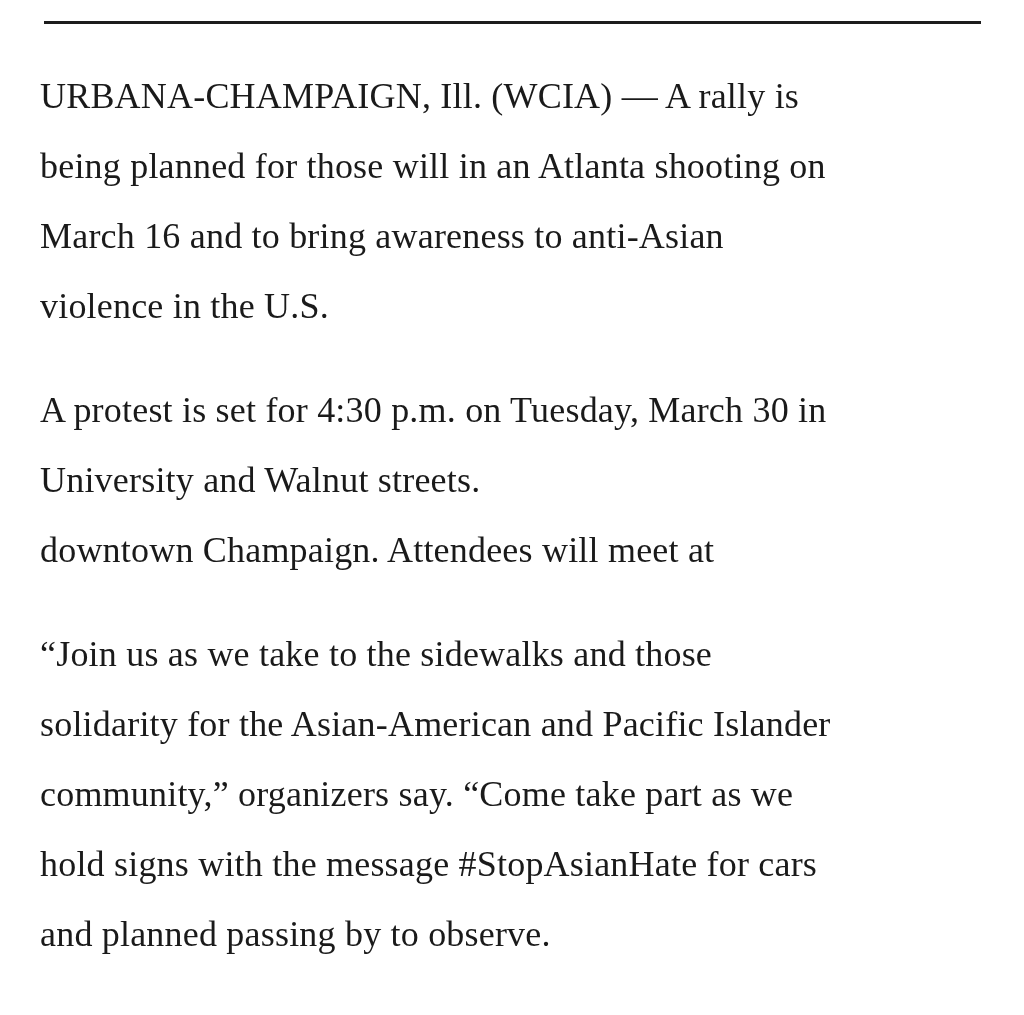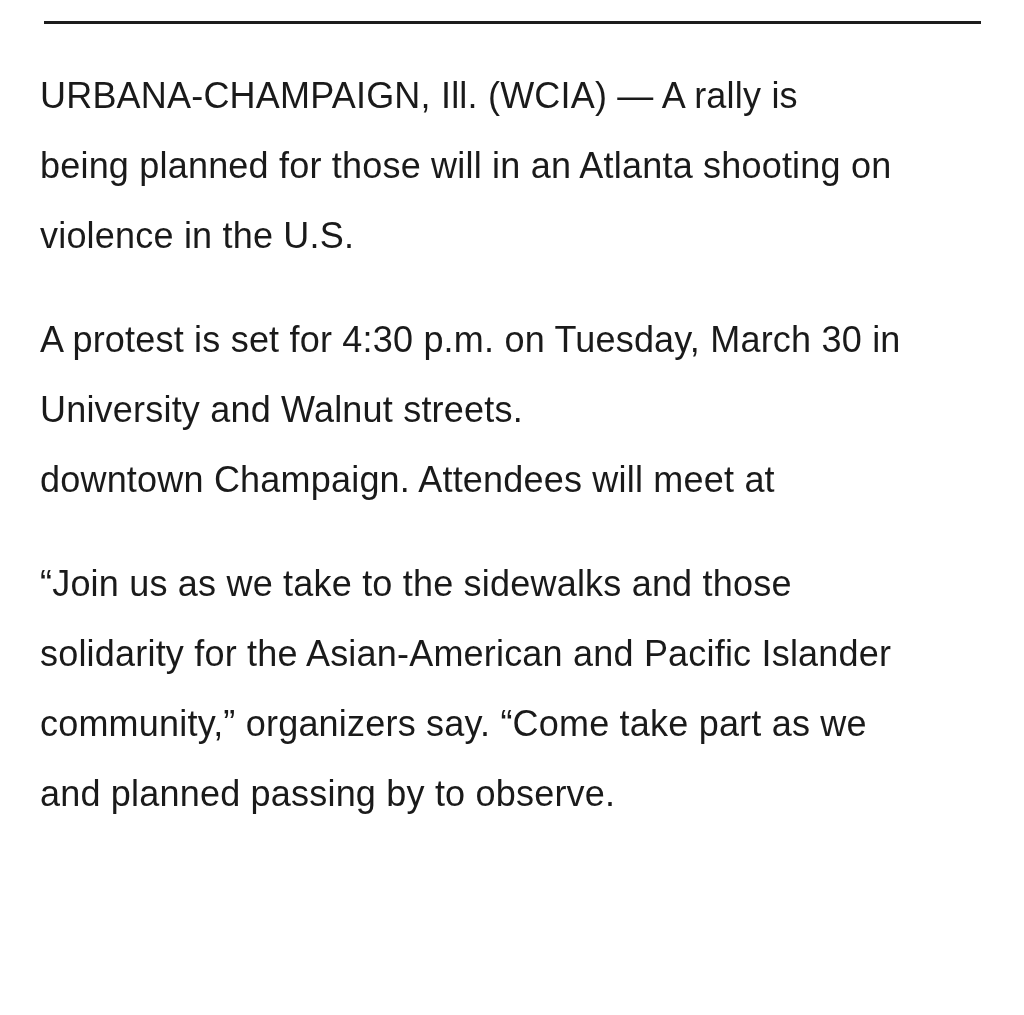--- a/index.html
+++ b/index.html
@@ -6,21 +6,21 @@
     margin: 0;
     padding: 0;
     background: #ffffff;
   }
   .page {
     position: relative;
     width: 1024px;
     height: 1015px;
     background: #ffffff;
     overflow: hidden;
-    font-family: Liberation Sans, sans-serif;
+    font-family: Liberation Serif, serif;
     color: #1a1a1a;
   }
   .content {
     padding: 0 40px;
   }
   .top-rule {
     margin: 21px 3px 0 4px;
     height: 3px;
     background: #1c1c1c;
     border: none;
@@ -45,30 +45,32 @@
 <body>
 
 <div class="page">
   <div class="content">
 
     <hr class="top-rule">
 
     <p class="para first">
       <span class="line">URBANA-CHAMPAIGN, Ill. (WCIA) — A rally is</span>
       <span class="line">being planned for those will in an Atlanta shooting on</span>
+      <span class="line">March 16 and to bring awareness to anti-Asian</span>
       <span class="line">violence in the U.S.</span>
     </p>
 
     <p class="para">
       <span class="line">A protest is set for 4:30 p.m. on Tuesday, March 30 in</span>
       <span class="line">University and Walnut streets.</span>
       <span class="line">downtown Champaign. Attendees will meet at</span>
     </p>
 
     <p class="para">
       <span class="line">“Join us as we take to the sidewalks and those</span>
       <span class="line">solidarity for the Asian-American and Pacific Islander</span>
       <span class="line">community,” organizers say. “Come take part as we</span>
+      <span class="line">hold signs with the message #StopAsianHate for cars</span>
       <span class="line">and planned passing by to observe.</span>
     </p>
 
   </div>
 </div>
 
 </body></html>

